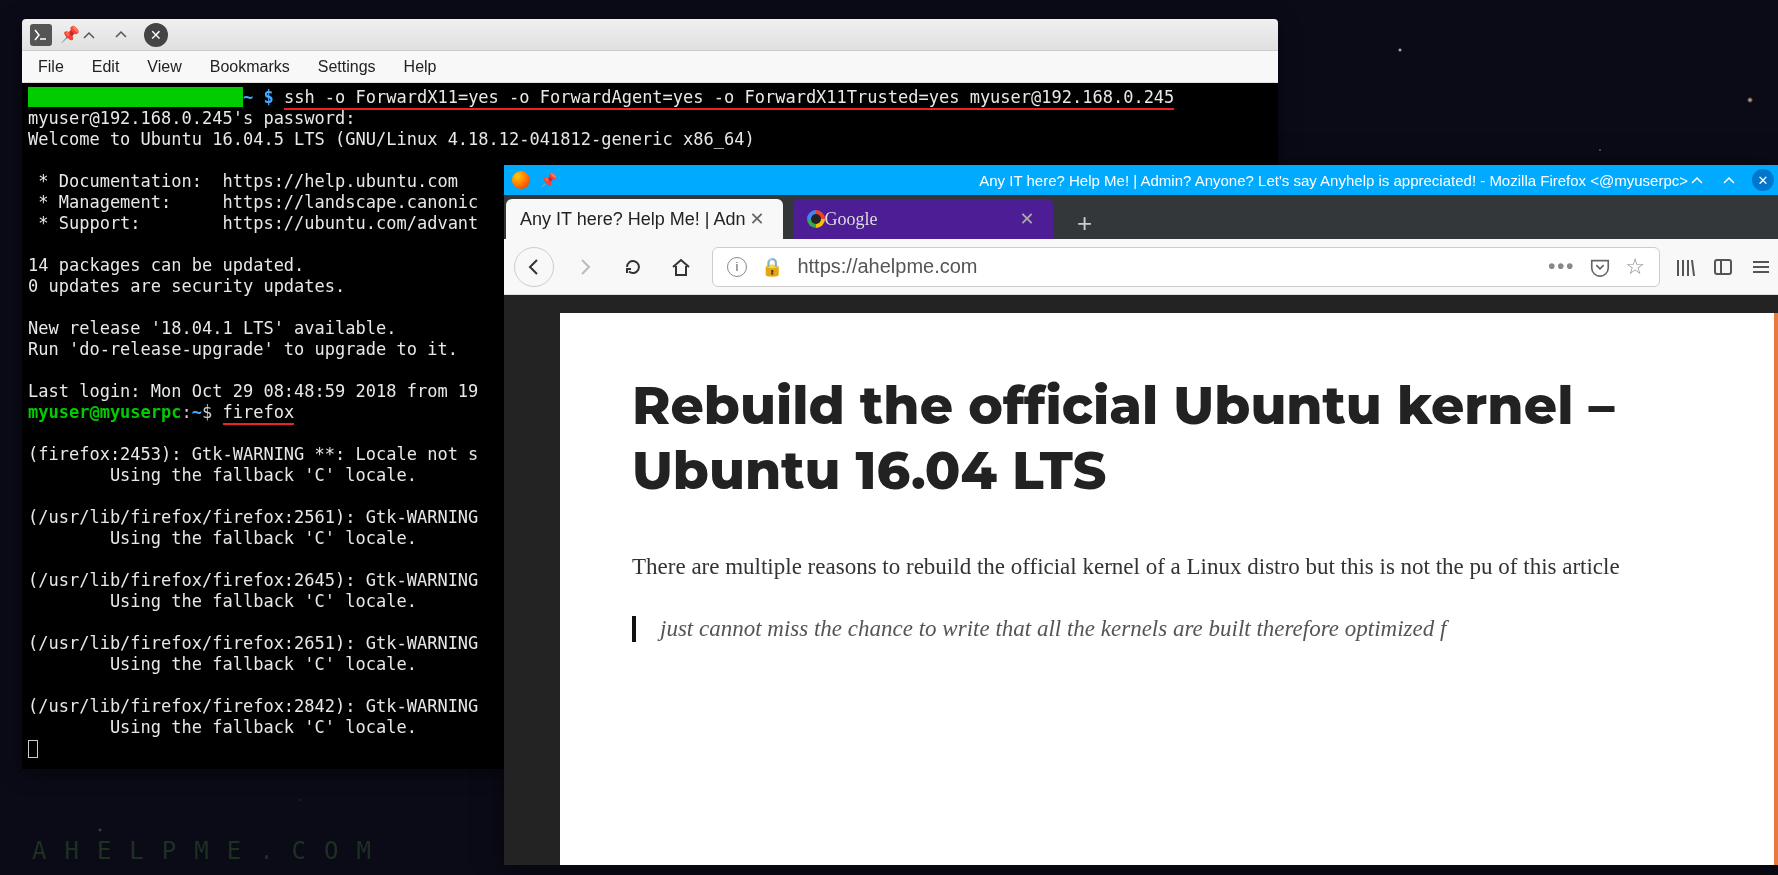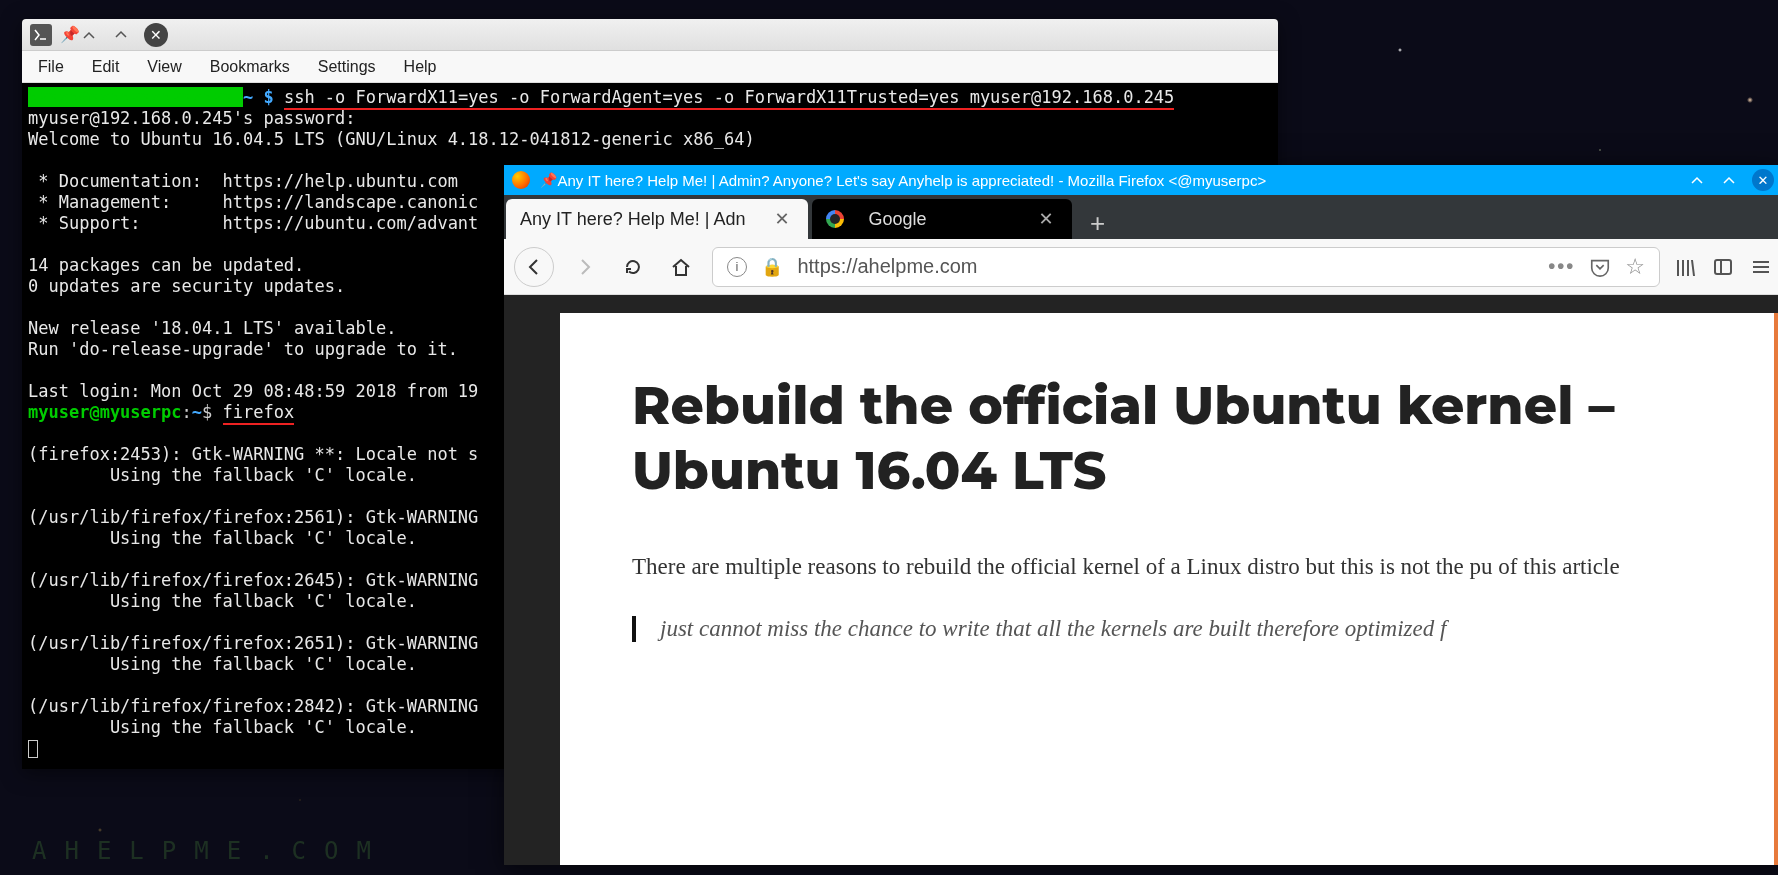--- a/index.html
+++ b/index.html
@@ -88,37 +88,37 @@
   height:30px; background:#00aaff;
   display:flex; align-items:center; padding:0 8px; color:#fff;
   font-size:15px;
 }
 .ff-titlebar .left-icons { display:flex; gap:10px; align-items:center; }
 .ff-titlebar .ff-logo {
   width:18px; height:18px; border-radius:50%;
   background: radial-gradient(circle at 30% 30%, #ffcc00, #ff6600 60%, #cc3300);
 }
 .ff-titlebar .pin { color:#fff; font-size:14px; }
-.ff-titlebar .ttl { flex:1; text-align:left; }
+.ff-titlebar .ttl { flex:1; text-align:right; }
 .ff-titlebar .win-controls { display:flex; gap:14px; align-items:center; }
 .ff-close { width:22px; height:22px; border-radius:50%; background:#0077cc; color:#fff; display:flex; align-items:center; justify-content:center; font-size:13px;}
 
 .ff-tabs {
   height:44px; background:#33373a; display:flex; align-items:flex-end;
   padding-left:2px;
 }
 .tab {
   height:40px; min-width:260px; max-width:330px;
-  display:flex; align-items:center; padding:0 14px; gap:25px;
+  display:flex; align-items:center; padding:0 14px; gap:0;
   font-size:18px; color:#222; position:relative;
   border-top-left-radius:6px; border-top-right-radius:6px;
-  margin-right:4px;
+  margin-right:10px;
 }
 .tab.active { background:#f8f8f8; }
-.tab.inactive { background:#000000; color:#ddd; }
+.tab.inactive { background:#4c1d95; color:#ddd;font-family:Liberation Serif, serif; }
 .tab .g-icon {
   width:18px; height:18px; border-radius:50%;
   background: conic-gradient(#ea4335 0 25%, #fbbc05 25% 50%, #34a853 50% 75%, #4285f4 75%);
   position:relative;
 }
 .tab .g-icon::after { content:""; position:absolute; inset:4px; background:#222426; border-radius:50%; }
 .tab .lbl { flex:1; white-space:nowrap; overflow:hidden; text-overflow:ellipsis; }
 .tab .x { font-size:18px; color:#666; cursor:pointer; padding:4px; }
 .tab.inactive .x { color:#aaa; }
 .newtab { width:44px; display:flex; align-items:center; justify-content:center; color:#ccc; font-size:26px; cursor:pointer; }

